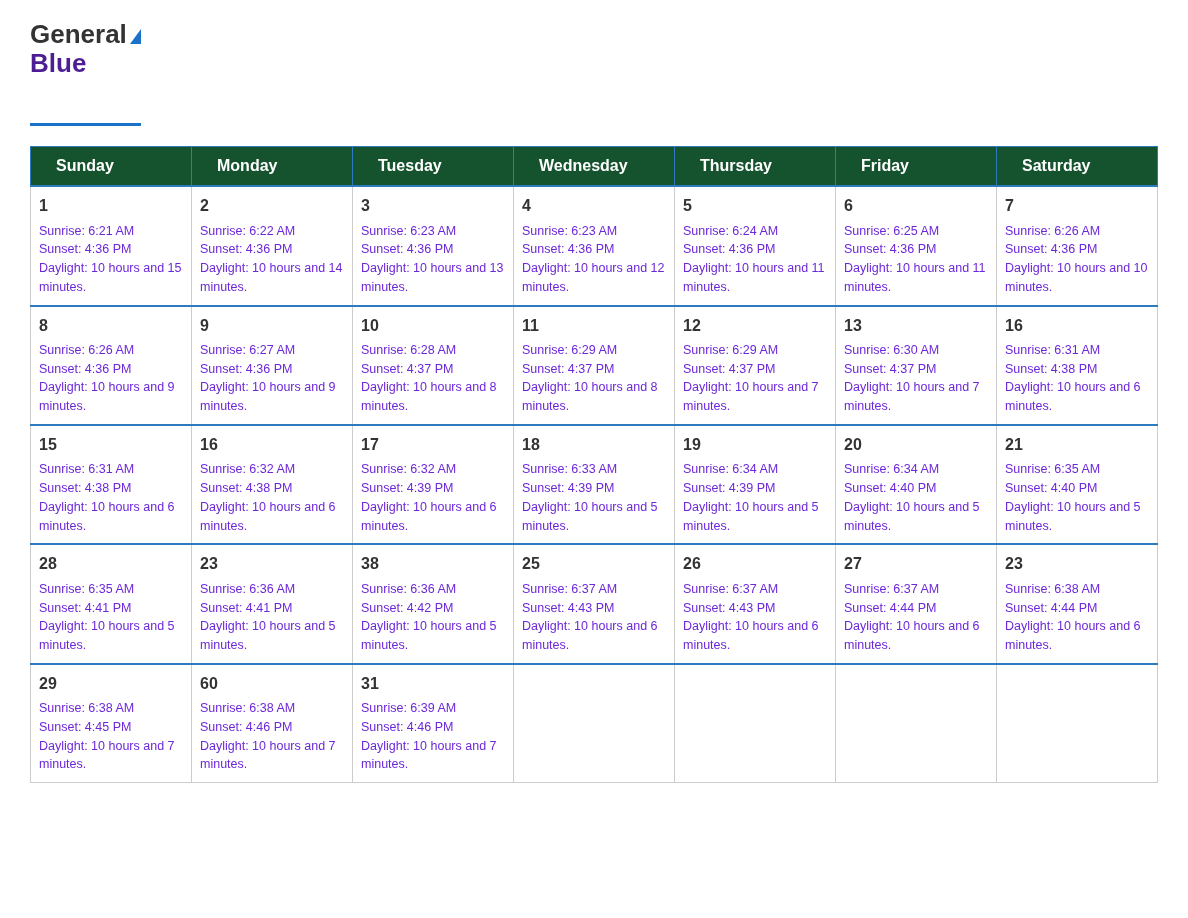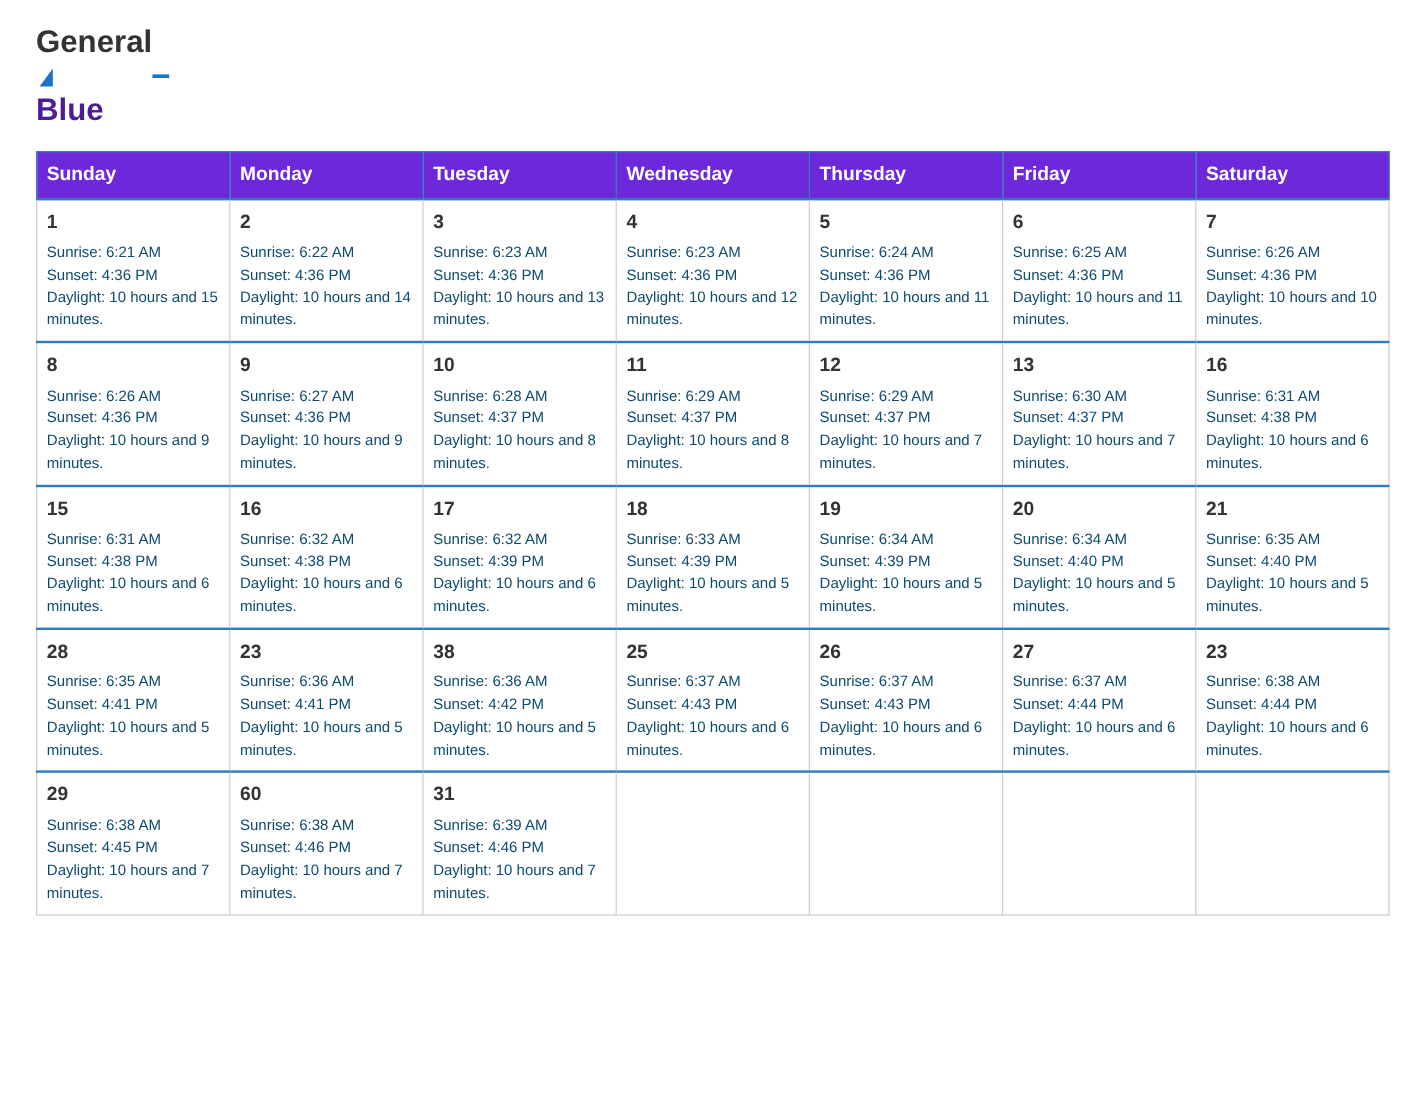--- a/index.html
+++ b/index.html
@@ -11,22 +11,23 @@
       padding: 20px 30px;
     }
     .header {
       display: flex;
       justify-content: space-between;
       align-items: flex-start;
       margin-bottom: 20px;
     }
     .logo {
       display: flex;
-      flex-direction: row;
-      align-items: center;
+      flex-direction: column;
+      align-items: flex-end;
+      gap: 44px;
     }
     .logo-text {
       font-size: 26px;
       font-weight: bold;
       color: #333;
       line-height: 1.1;
     }
     .logo-text span.blue {
       color: #4c1d95;
     }
@@ -49,23 +50,23 @@
       font-size: 22px;
       color: #555;
       margin-top: 4px;
     }
     table {
       width: 100%;
       border-collapse: collapse;
       table-layout: fixed;
     }
     thead th {
-      background: #6d28d9;
+      background: #14532d;
       color: #fff;
-      padding: 10px 8px;
+      padding: 10px 25px;
       font-size: 16px;
       font-weight: 600;
       text-align: left;
       border: 1px solid #2e7abf;
     }
     tbody td {
       vertical-align: top;
       padding: 8px;
       border: 1px solid #ccc;
       border-top: 2px solid #2e7abf;
@@ -75,21 +76,21 @@
       height: 110px;
     }
     .day-num {
       font-size: 16px;
       font-weight: bold;
       margin-bottom: 4px;
       display: block;
     }
     .day-info {
       font-size: 12.5px;
-      color: #0c4a6e;
+      color: #6d28d9;
       line-height: 1.5;
     }
     tbody tr:last-child td {
       height: auto;
       margin-top: 26px;
     }
     td.empty {
       border-top: 2px solid #2e7abf;
     }
   </style>

